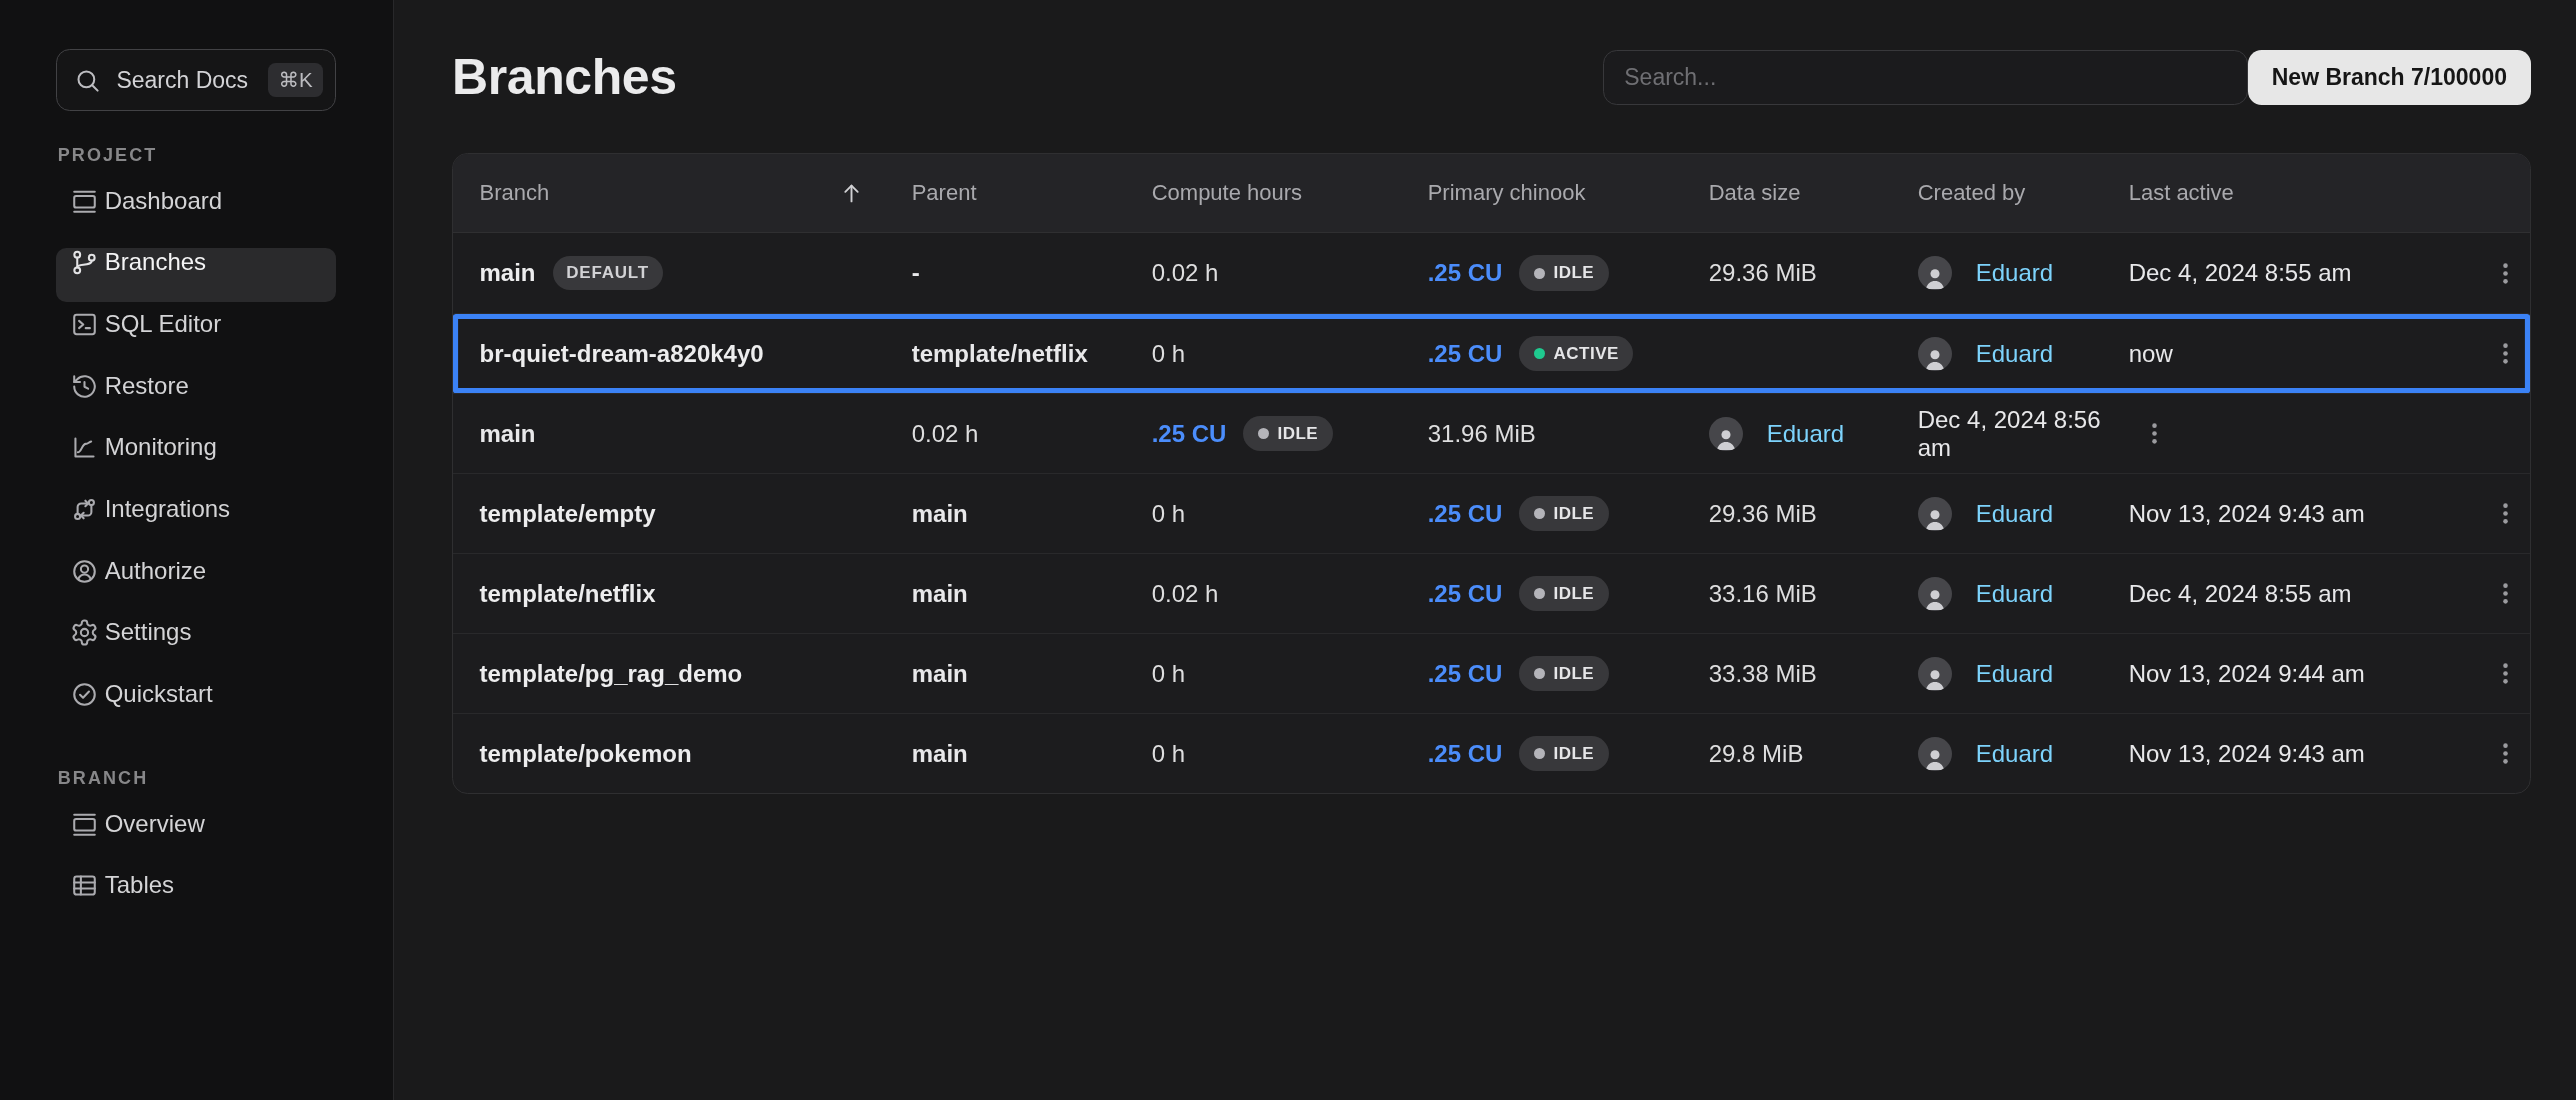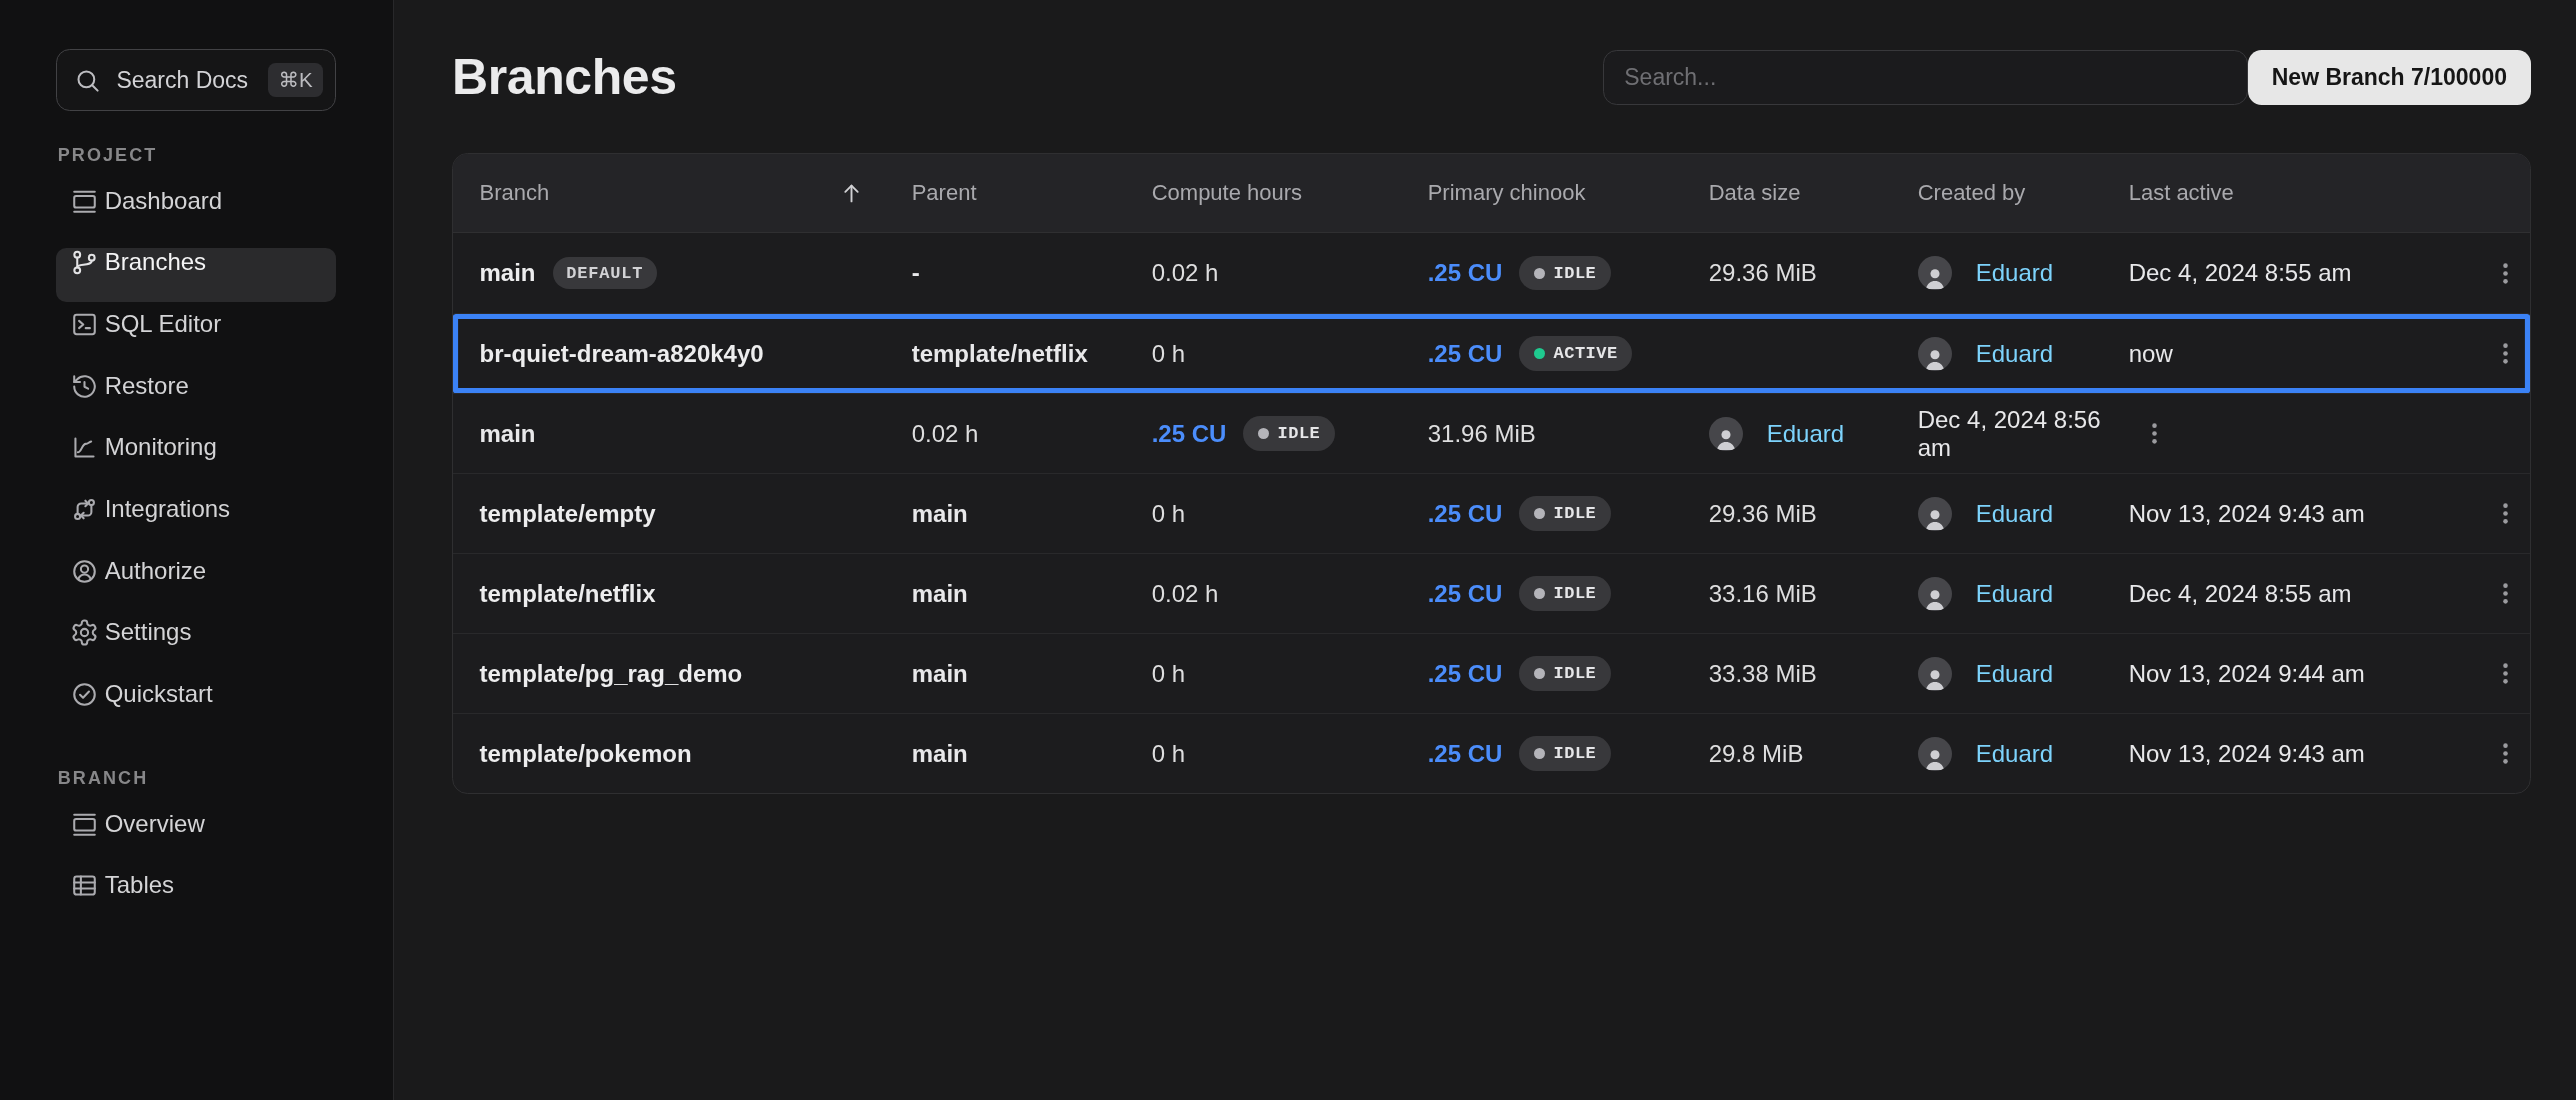--- a/index.html
+++ b/index.html
@@ -110,21 +110,20 @@
   .branch-name{font-weight:600;color:#ededee;white-space:nowrap}
   .parent-name{font-weight:600;color:#e8e8ea}
   .hours,.datasize{font-weight:400;color:#dededf}
   .cu{font-weight:700;color:var(--accent-blue)}
   .pill{
     display:inline-flex;align-items:center;gap:8.6px;
     background:#38383b;border-radius:855px;
     padding:7.7px 14.5px;margin-left:17px;
     font-size:17px;font-weight:700;letter-spacing:0.5px;color:#e6e6e8;
     flex:none;
-    font-family:Liberation Mono, monospace;
   }
   .pill.default-badge{font-weight:600;letter-spacing:0.8px;color:#d2d2d5;padding:6.8px 13.7px}
   .dot{width:11px;height:11px;border-radius:50%;flex:none}
   .dot.idle{background:var(--idle-gray)}
   .dot.active{background:var(--active-green)}
   .avatar{
     width:34px;height:34px;border-radius:50%;
     background:#46464a;overflow:hidden;flex:none;
     display:flex;align-items:flex-end;justify-content:center;
   }

